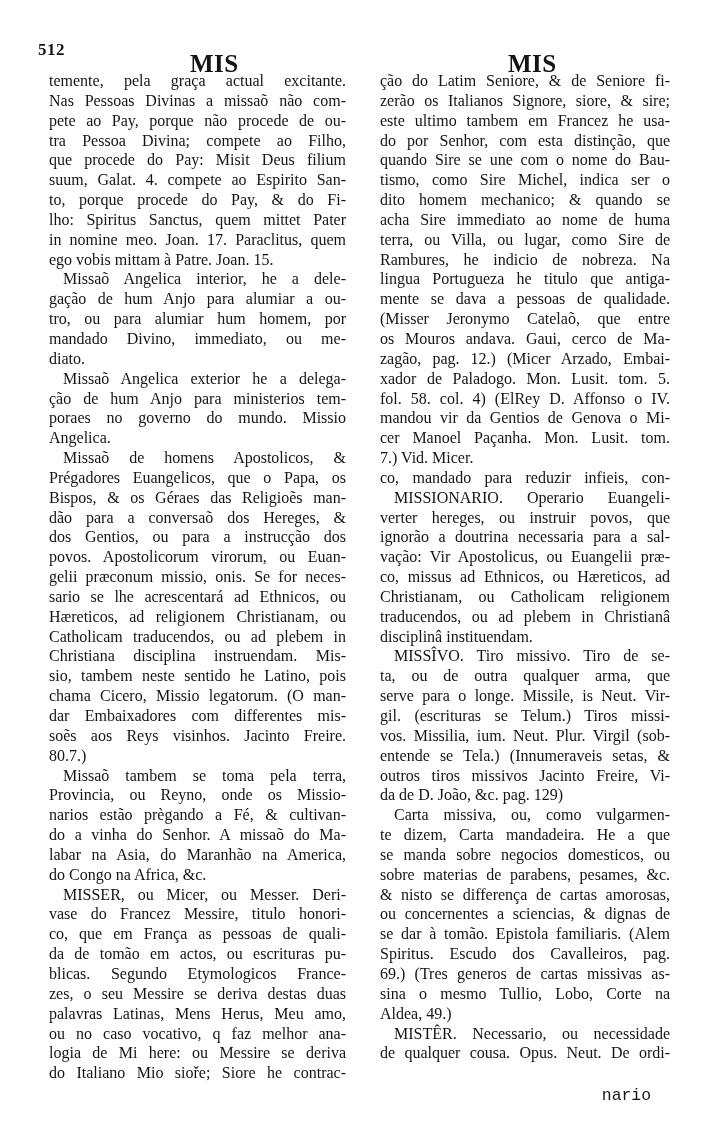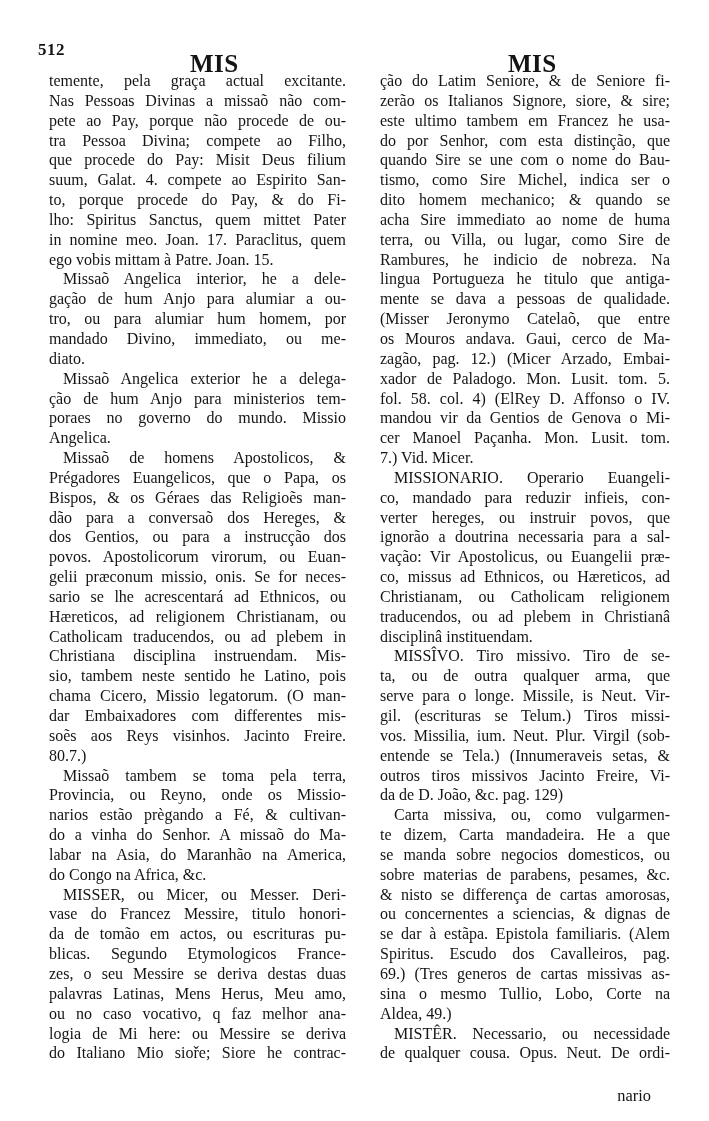--- a/index.html
+++ b/index.html
@@ -54,20 +54,21 @@
     .line.short {
       text-align: center;
       text-align-last: left;
     }
     .line.indent { padding-left: 14px; }
     .catchword {
       position: absolute;
       right: 58px;
       top: 1086px;
       font-size: 16.4px;
+      font-family: Liberation Mono, monospace;
     }
   </style>
 </head>
 <body>
 
 <div>
   <div class="page-number">512</div>
   <div class="running-head left">MIS</div>
   <div class="running-head right">MIS</div>
 
@@ -108,20 +109,21 @@
       <span class="line">soẽs aos Reys visinhos. Jacinto Freire.</span>
       <span class="line short">80.7.)</span>
       <span class="line indent">Missaõ tambem se toma pela terra,</span>
       <span class="line">Provincia, ou Reyno, onde os Missio-</span>
       <span class="line">narios estão prègando a Fé, &amp; cultivan-</span>
       <span class="line">do a vinha do Senhor. A missaõ do Ma-</span>
       <span class="line">labar na Asia, do Maranhão na America,</span>
       <span class="line short">do Congo na Africa, &amp;c.</span>
       <span class="line indent">MISSER, ou Micer, ou Messer. Deri-</span>
       <span class="line">vase do Francez Messire, titulo honori-</span>
+      <span class="line">co, que em França as pessoas de quali-</span>
       <span class="line">da de tomão em actos, ou escrituras pu-</span>
       <span class="line">blicas. Segundo Etymologicos France-</span>
       <span class="line">zes, o seu Messire se deriva destas duas</span>
       <span class="line">palavras Latinas, Mens Herus, Meu amo,</span>
       <span class="line">ou no caso vocativo, q faz melhor ana-</span>
       <span class="line">logia de Mi here: ou Messire se deriva</span>
       <span class="line">do Italiano Mio sioře; Siore he contrac-</span>
     </div>
   <div class="column right" id="col-right">
       <span class="line">ção do Latim Seniore, &amp; de Seniore fi-</span>
@@ -137,22 +139,22 @@
       <span class="line">lingua Portugueza he titulo que antiga-</span>
       <span class="line">mente se dava a pessoas de qualidade.</span>
       <span class="line">(Misser Jeronymo Catelaõ, que entre</span>
       <span class="line">os Mouros andava. Gaui, cerco de Ma-</span>
       <span class="line">zagão, pag. 12.) (Micer Arzado, Embai-</span>
       <span class="line">xador de Paladogo. Mon. Lusit. tom. 5.</span>
       <span class="line">fol. 58. col. 4) (ElRey D. Affonso o IV.</span>
       <span class="line">mandou vir da Gentios de Genova o Mi-</span>
       <span class="line">cer Manoel Paçanha. Mon. Lusit. tom.</span>
       <span class="line short">7.) Vid. Micer.</span>
+      <span class="line">co, mandado para reduzir infieis, con-</span>
       <span class="line indent">MISSIONARIO. Operario Euangeli-</span>
-      <span class="line">co, mandado para reduzir infieis, con-</span>
       <span class="line">verter hereges, ou instruir povos, que</span>
       <span class="line">ignorão a doutrina necessaria para a sal-</span>
       <span class="line">vação: Vir Apostolicus, ou Euangelii præ-</span>
       <span class="line">co, missus ad Ethnicos, ou Hæreticos, ad</span>
       <span class="line">Christianam, ou Catholicam religionem</span>
       <span class="line">traducendos, ou ad plebem in Christianâ</span>
       <span class="line short">disciplinâ instituendam.</span>
       <span class="line indent">MISSÎVO. Tiro missivo. Tiro de se-</span>
       <span class="line">ta, ou de outra qualquer arma, que</span>
       <span class="line">serve para o longe. Missile, is Neut. Vir-</span>
@@ -160,21 +162,21 @@
       <span class="line">vos. Missilia, ium. Neut. Plur. Virgil (sob-</span>
       <span class="line">entende se Tela.) (Innumeraveis setas, &amp;</span>
       <span class="line">outros tiros missivos Jacinto Freire, Vi-</span>
       <span class="line short">da de D. João, &amp;c. pag. 129)</span>
       <span class="line indent">Carta missiva, ou, como vulgarmen-</span>
       <span class="line">te dizem, Carta mandadeira. He a que</span>
       <span class="line">se manda sobre negocios domesticos, ou</span>
       <span class="line">sobre materias de parabens, pesames, &amp;c.</span>
       <span class="line">&amp; nisto se differença de cartas amorosas,</span>
       <span class="line">ou concernentes a sciencias, &amp; dignas de</span>
-      <span class="line">se dar à estãpa. Epistola familiaris. (Alem</span>
+      <span class="line">se dar à tomão. Epistola familiaris. (Alem</span>
       <span class="line">Spiritus. Escudo dos Cavalleiros, pag.</span>
       <span class="line">69.) (Tres generos de cartas missivas as-</span>
       <span class="line">sina o mesmo Tullio, Lobo, Corte na</span>
       <span class="line short">Aldea, 49.)</span>
       <span class="line indent">MISTÊR. Necessario, ou necessidade</span>
       <span class="line">de qualquer cousa. Opus. Neut. De ordi-</span>
     </div>
 
   <div class="catchword">nario</div>
 </div>

